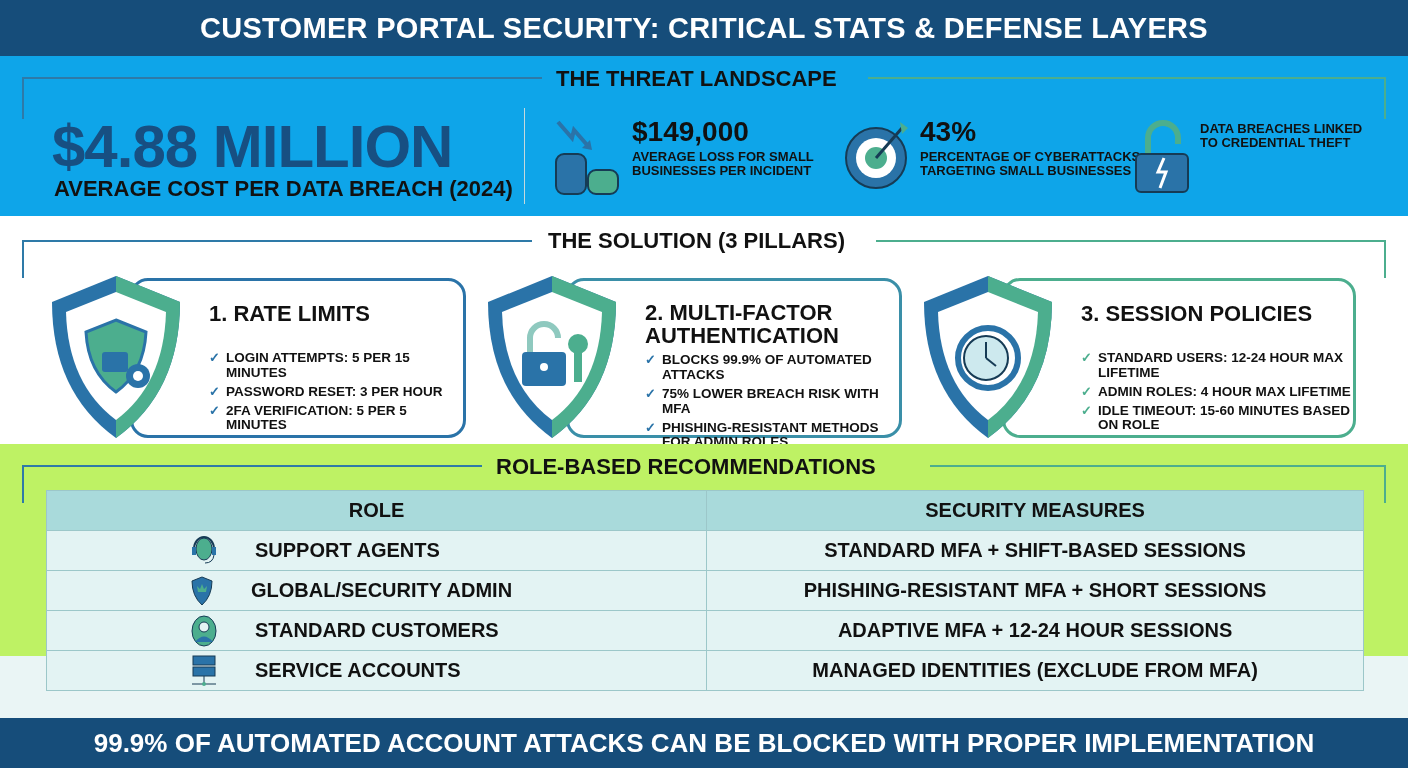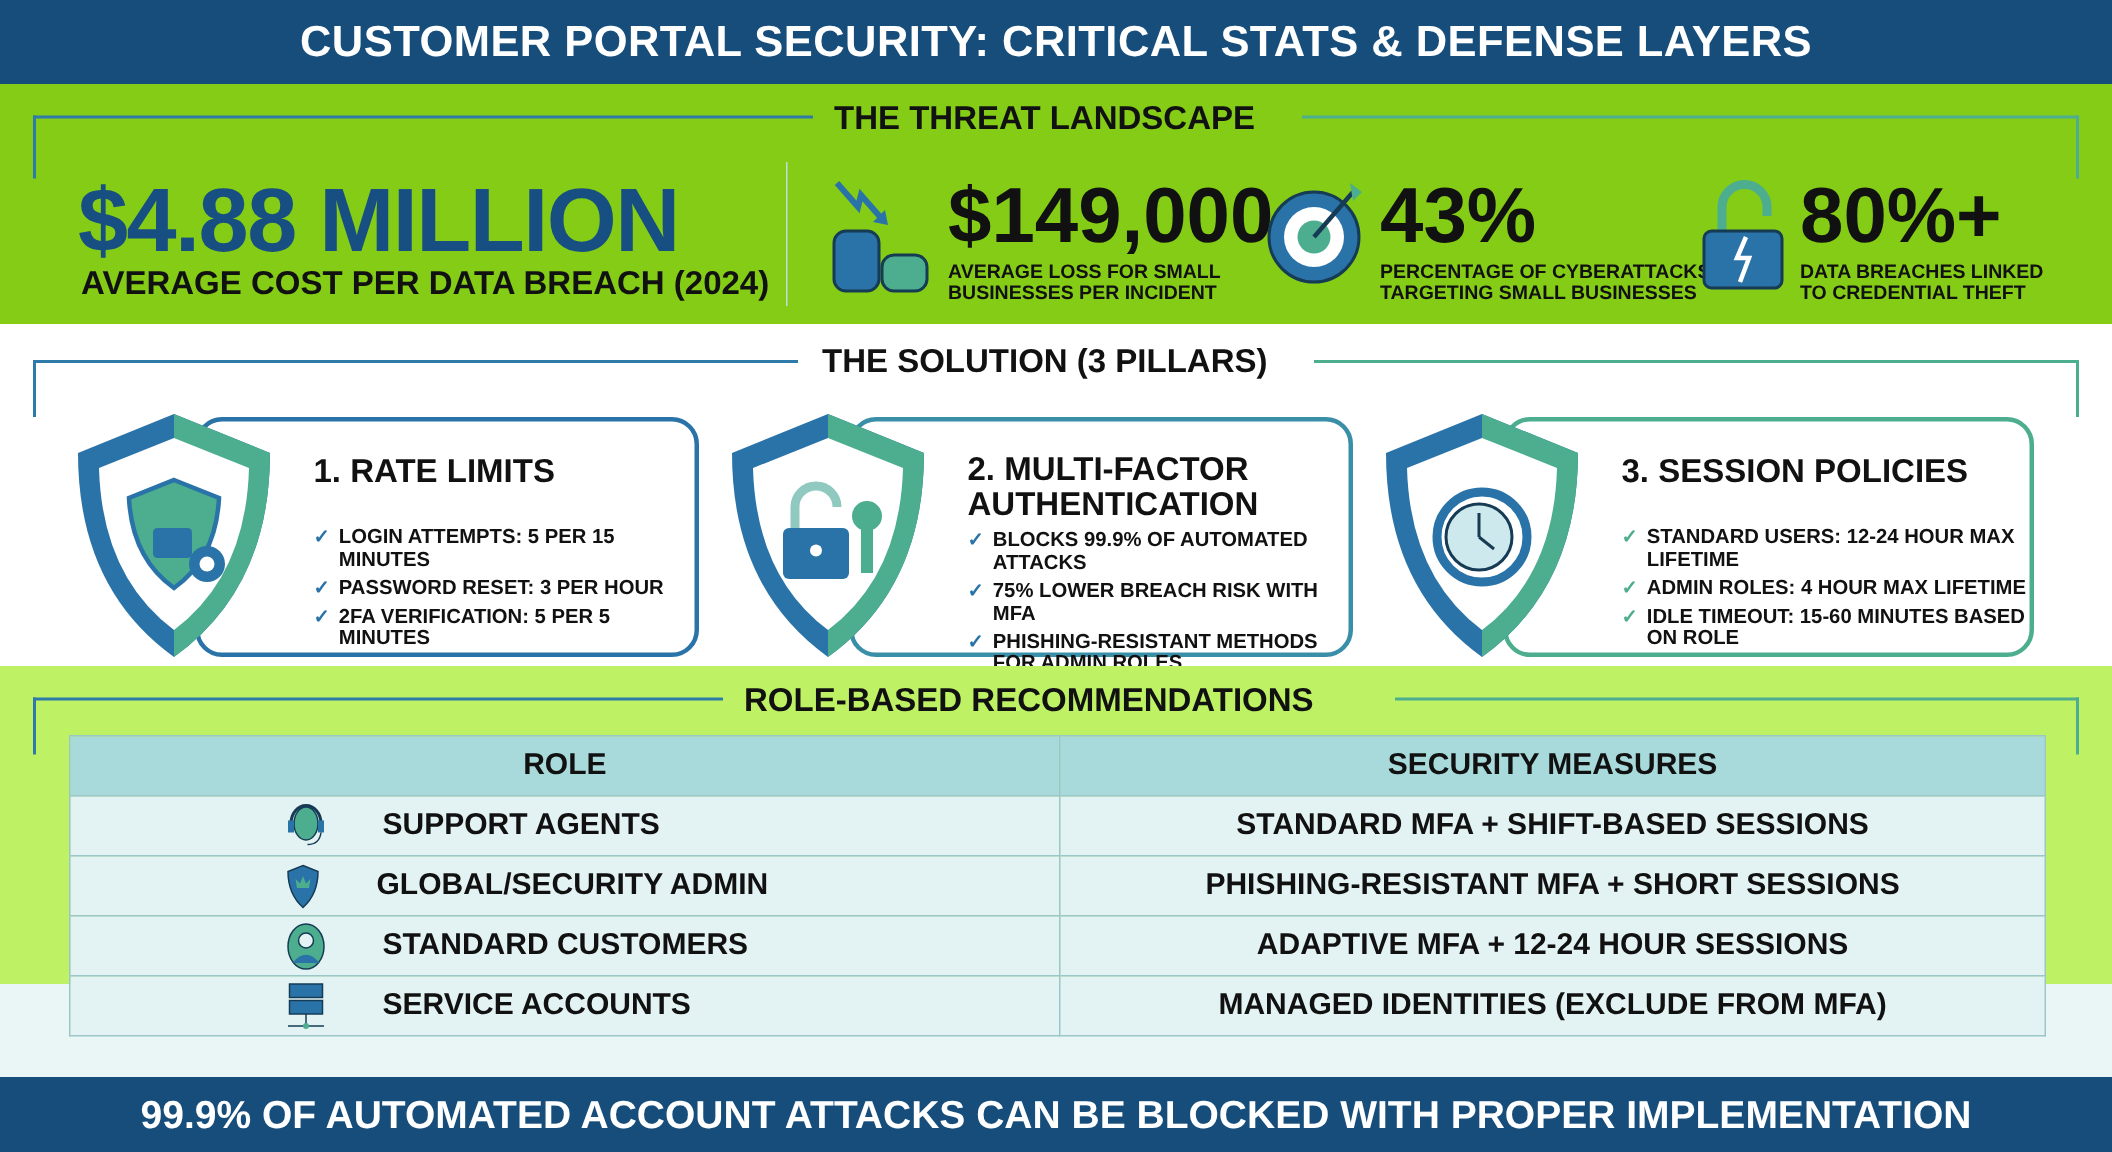--- a/index.html
+++ b/index.html
@@ -1,30 +1,30 @@
 <!DOCTYPE html>
 <html><head>
 <meta charset="utf-8">
 <style>
 *{box-sizing:border-box;margin:0;padding:0}
 body{width:1408px;height:768px;overflow:hidden;font-family:"Liberation Sans",sans-serif;background:#eaf5f5;color:#111}
 .top{height:56px;background:#164d7a;color:#fff;display:flex;align-items:center;justify-content:center;font-weight:bold;font-size:29px;letter-spacing:.3px}
-.threat{position:absolute;top:56px;left:0;width:1408px;height:160px;background:#84cc16}
+.threat{position:absolute;top:56px;left:0;width:1408px;height:160px;background:#0ea5e9}
 .sol{position:absolute;top:216px;left:0;width:1408px;height:244px;background:#fff}
 .roles{position:absolute;top:444px;left:0;width:1408px;height:212px;background:#bef264}
 .bottom{position:absolute;top:718px;left:0;width:1408px;height:50px;background:#164d7a;color:#fff;display:flex;align-items:center;justify-content:center;font-weight:bold;font-size:26px}
 .sec-title{position:absolute;font-weight:bold;font-size:22px;color:#111;white-space:nowrap}
 .line{position:absolute;height:2px;background:#2e7aa8}
 .line.g{background:#4cae8e}
 .vl{position:absolute;width:2px;background:#2e7aa8}
 .vl.g{background:#4cae8e}
 .big{position:absolute;left:52px;top:56px;font-size:60px;font-weight:bold;color:#174f82;letter-spacing:-1px}
 .bigsub{position:absolute;left:54px;top:120px;font-size:22px;font-weight:bold}
 .stat{position:absolute;display:flex;align-items:flex-start;gap:8px}
-.stat .num{font-size:52px;font-weight:bold;line-height:1}
+.stat .num{font-size:28px;font-weight:bold;line-height:1}
 .stat .lbl{font-size:13px;font-weight:bold;line-height:1.1;margin-top:4px}
 .card{position:absolute;border:3px solid #2a73a8;border-radius:18px;background:#fff;padding:20px 0 0 0}
 .card h3{font-size:22px;font-weight:bold;margin-bottom:24px}
 .card ul{list-style:none}
 .card li{font-size:13.5px;font-weight:bold;display:flex;gap:6px;margin-bottom:4px;line-height:1.1}
 .chk{color:#2a73a8;font-size:13px}
 .shield{position:absolute}
 table{position:absolute;left:46px;top:46px;width:1318px;border-collapse:collapse}
 th{background:#a9dadb;height:40px;font-size:20px;font-weight:bold;border:1px solid #9cc7c9}
 td{height:40px;font-size:20px;font-weight:bold;border:1px solid #9cc7c9;background:#e3f3f3}
@@ -75,21 +75,20 @@
         <div class="lbl" style="margin-top:0">TARGETING SMALL BUSINESSES</div>
       </div>
   </div>
   <div class="stat" style="left:1134px;top:62px">
     <svg width="58" height="76" viewBox="0 0 58 76">
         <path d="M14 36 V20 A15 15 0 0 1 44 20 V26" fill="none" stroke="#4cae8e" stroke-width="6"></path>
         <rect x="2" y="36" width="52" height="38" rx="5" fill="#2a73a8" stroke="#163b55" stroke-width="2"></rect>
         <polyline points="30,40 24,54 32,54 26,70" fill="none" stroke="#fff" stroke-width="3"></polyline>
       </svg>
     <div>
-        <div class="num">80%+</div>
         <div class="lbl">DATA BREACHES LINKED</div>
         <div class="lbl" style="margin-top:0">TO CREDENTIAL THEFT</div>
       </div>
   </div>
 </section>
 
 <section class="sol">
   <div class="line" style="left:22px;top:24px;width:510px"></div>
   <div class="vl" style="left:22px;top:24px;height:38px"></div>
   <div class="sec-title" style="left:548px;top:12px">THE SOLUTION (3 PILLARS)</div>

